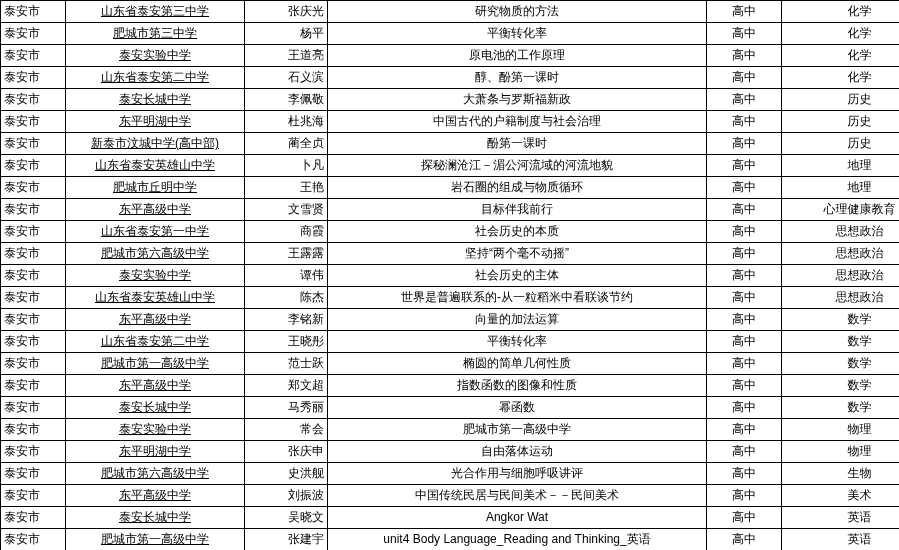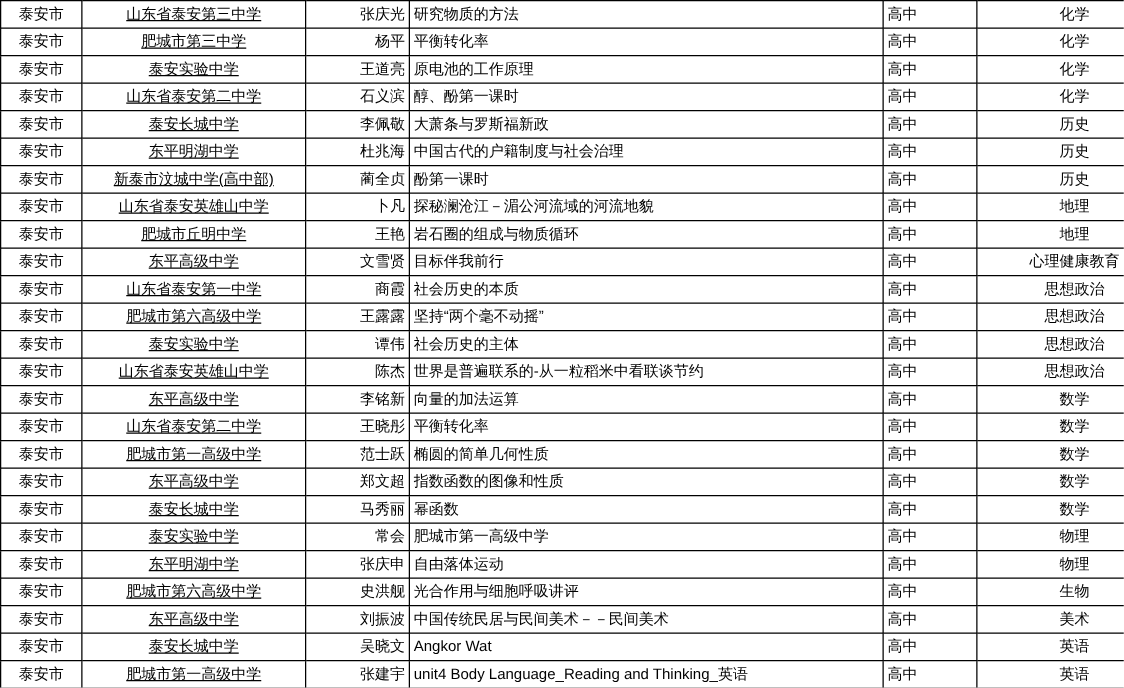--- a/index.html
+++ b/index.html
@@ -22,25 +22,25 @@
   }
   table.sheet td {
     border: 1px solid #000000;
     padding: 1px 3px;
     height: 19px;
     line-height: 17px;
     white-space: nowrap;
     overflow: hidden;
     vertical-align: middle;
   }
-  .c-city   { width: 58px;  text-align: center; }
+  .c-city   { width: 58px;  text-align: left; }
   .c-school { width: 172px; text-align: center; text-decoration: underline; }
   .c-name   { width: 76px;  text-align: right; }
-  .c-title  { width: 372px; text-align: left; padding-left: 4px; margin-left: 16px; }
-  .c-level  { width: 68px;  text-align: left; }
+  .c-title  { width: 372px; text-align: center; padding-left: 4px; margin-left: 16px; }
+  .c-level  { width: 68px;  text-align: center; }
   .c-subj   { width: 149px; text-align: center; }
 </style>
 </head>
 <body>
 
 <table class="sheet">
   <tbody>
       <tr>
         <td class="c-city">泰安市</td>
         <td class="c-school">山东省泰安第三中学</td>

